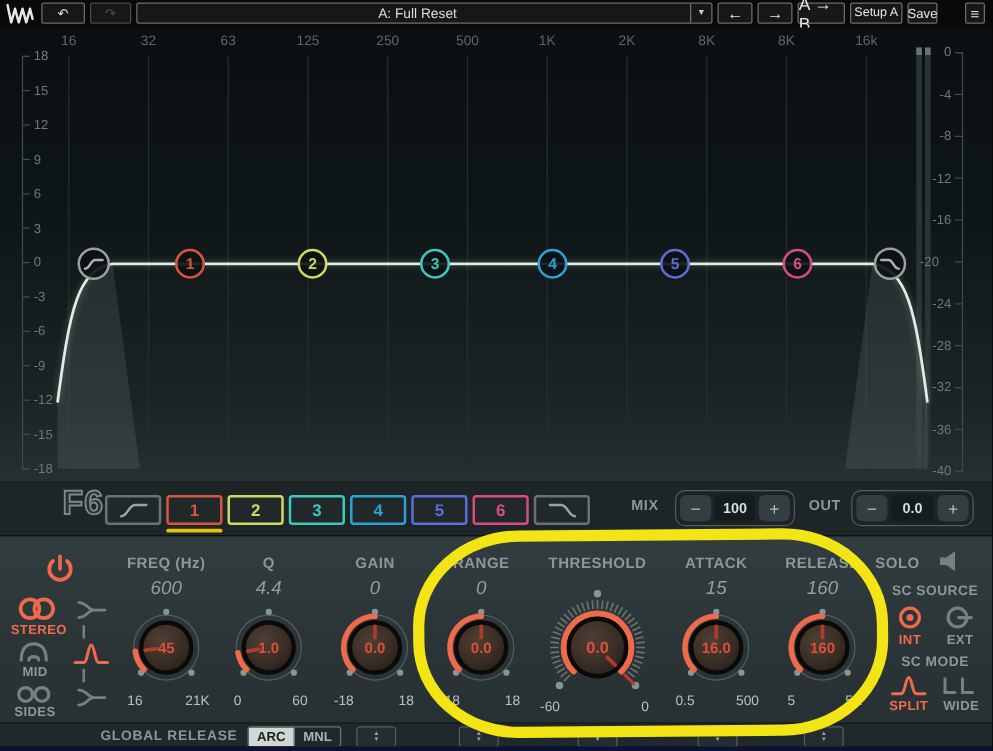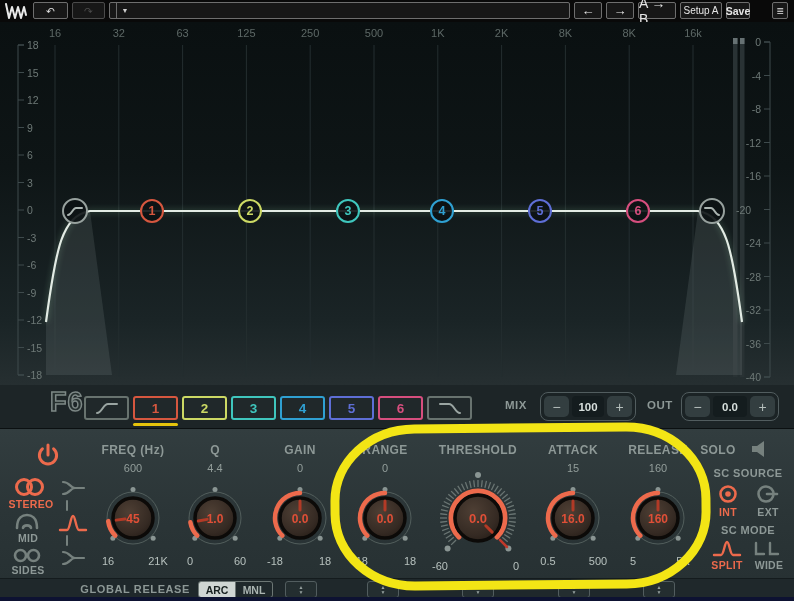--- a/index.html
+++ b/index.html
@@ -45,21 +45,21 @@
   .pill .pm{width:25px;margin:3px;border-radius:5px;background:#333e40;color:#b4bebb;
             display:flex;align-items:center;justify-content:center;font-size:14px;}
   .pill .pv{flex:1;margin:3px 0;background:#141c1e;border-radius:4px;color:#d7dfdc;
             display:flex;align-items:center;justify-content:center;font-size:11.5px;font-weight:700;}
 
   
   .panel{position:absolute;top:428px;left:0;width:794px;height:150px;border-top:1px solid #0b1011;
          background:linear-gradient(180deg,#323d3f 0%,#2b3537 55%,#273133 100%);}
   .klabel{position:absolute;font-size:12px;font-weight:700;color:#8d9896;letter-spacing:0.4px;
           text-align:center;}
-  .ktop{position:absolute;font-size:11px;color:#939e9b;text-align:center;}
+  .ktop{position:absolute;font-size:15px;color:#939e9b;text-align:center;font-style:italic;}
   .kmm{position:absolute;font-size:11px;color:#b6c0bd;}
   .ch-label{position:absolute;font-size:10.5px;font-weight:700;letter-spacing:0.3px;text-align:center;}
   .orange{color:#ed6a4c;}
   .gray{color:#8d9896;}
   .vdiv{position:absolute;width:2px;background:#76817e;border-radius:1px;}
 
   
   .bottom-bar{position:absolute;top:578px;left:0;width:794px;height:19px;background:#1f282b;
               border-top:1px solid #141b1d;}
   .gr-label{position:absolute;left:60px;top:4px;width:130px;text-align:right;font-size:11px;
@@ -86,31 +86,32 @@
     <svg class="abs" style="left:5px;top:3px;" width="24" height="16" viewBox="0 0 24 16">
       <path d="M1 1 L4 15 L7 4 L10 15 L13 4 L16 15 L19 4 L21 12" fill="none" stroke="#e8e8e8" stroke-width="2" stroke-linejoin="round" stroke-linecap="round"></path>
     </svg>
     <div class="tb-btn" style="left:33px;width:35px;">
       <span>↶</span>
     </div>
     <div class="tb-btn dim" style="left:72px;width:33px;">
       <span>↷</span>
     </div>
     <div class="tb-btn preset" style="left:109px;width:461px;">
+      <span class="pname">A: Full Reset</span>
       <span class="dd">▼</span>
     </div>
     <div class="tb-btn" style="left:574px;width:28px;font-size:13px;">
       <span>←</span>
     </div>
     <div class="tb-btn" style="left:606px;width:28px;font-size:13px;">
       <span>→</span>
     </div>
     <div class="tb-btn" style="left:638px;width:38px;font-size:14px;">A → B</div>
     <div class="tb-btn" style="left:680px;width:42px;font-size:10px;">Setup A</div>
-    <div class="tb-btn" style="left:726px;width:24px;font-weight:bold;">Save</div>
+    <div class="tb-btn" style="left:726px;width:24px;">Save</div>
     <div class="tb-btn" style="left:772px;width:16px;font-size:12px;">
       <span>≡</span>
     </div>
   </div>
 
   <div class="graph" id="graph">
       <svg width="794" height="363" style="position:absolute;left:0;top:0">
         <line x1="55" y1="23" x2="55" y2="355" stroke="#242e30" stroke-width="1"></line>
         <line x1="118.8" y1="23" x2="118.8" y2="355" stroke="#242e30" stroke-width="1"></line>
         <line x1="182.6" y1="23" x2="182.6" y2="355" stroke="#242e30" stroke-width="1"></line>

